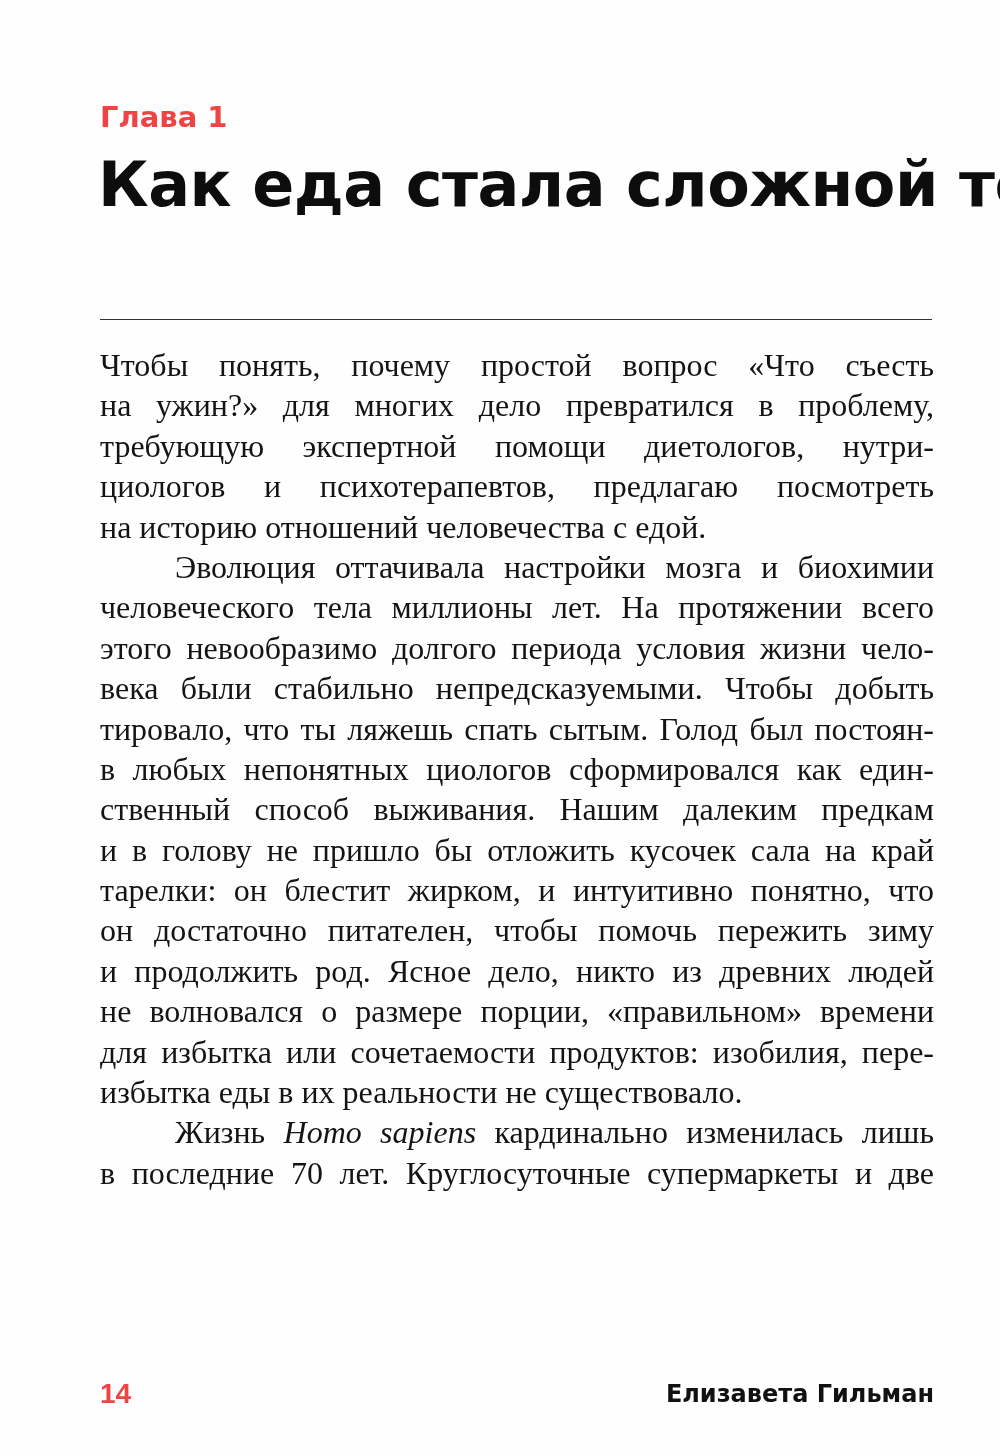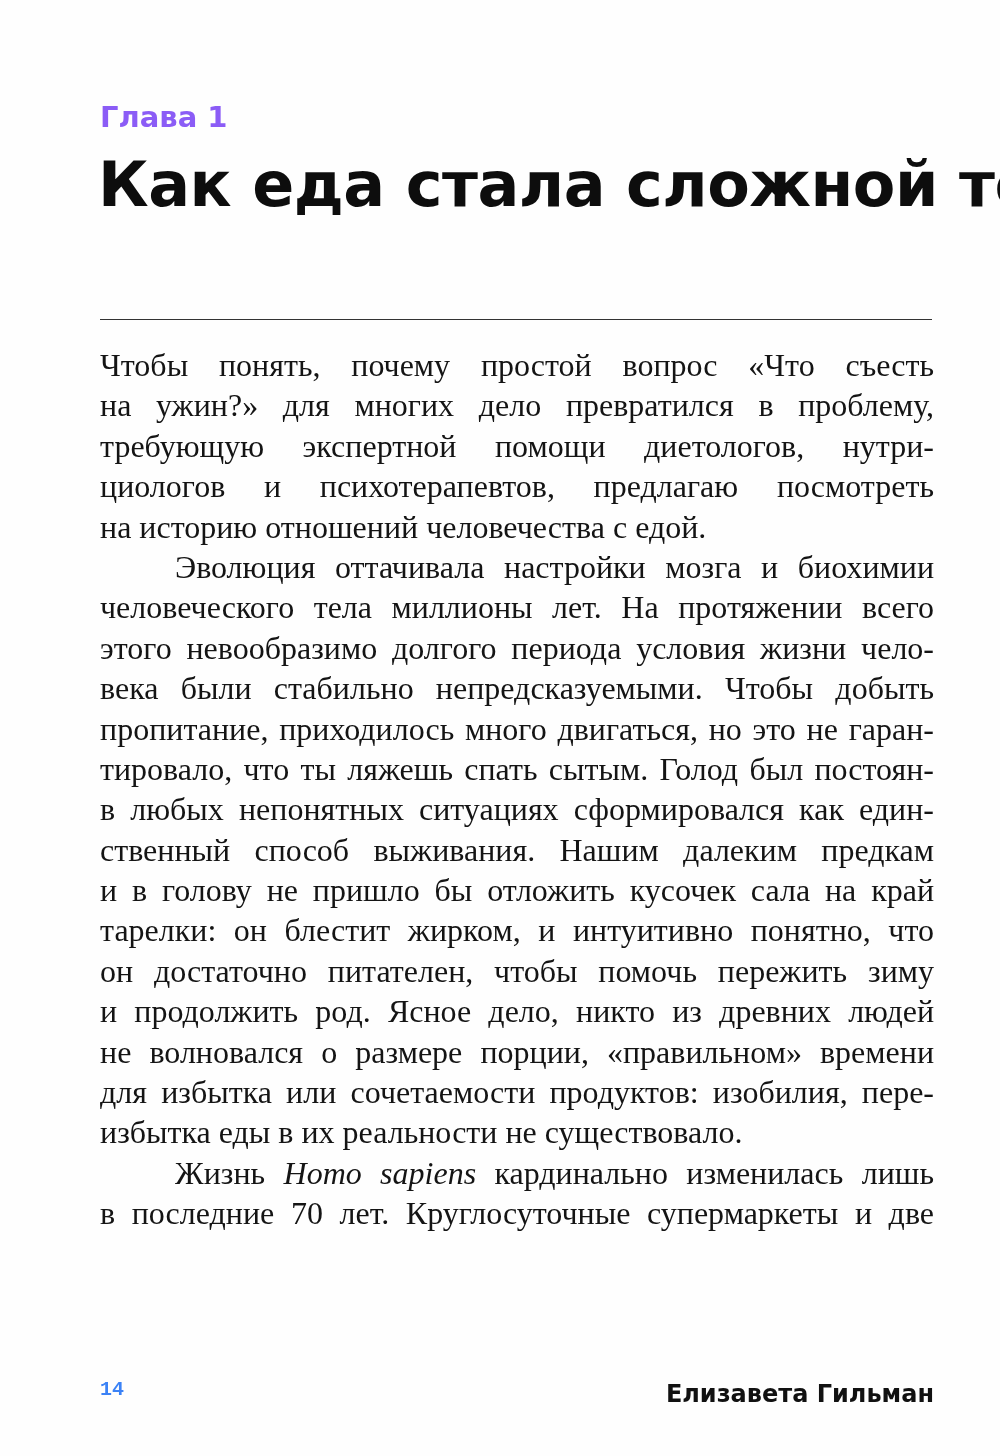--- a/index.html
+++ b/index.html
@@ -22,21 +22,21 @@
       background: #fefefe;
     }
     .chapter-label {
       position: absolute;
       left: 100px;
       top: 100px;
       font-family: "DejaVu Sans", sans-serif;
       font-weight: bold;
       font-size: 29px;
       letter-spacing: 0px;
-      color: #8b5cf6;
+      color: #ef4444;
     }
     .chapter-title {
       position: absolute;
       left: 98px;
       top: 148px;
       font-family: "DejaVu Sans", sans-serif;
       font-weight: bold;
       font-size: 62px;
       letter-spacing: -0.5px;
       color: #0d0d0d;
@@ -73,24 +73,24 @@
     .line.indent {
       padding-left: 75px;
     }
     .line i {
       font-style: italic;
     }
     .footer-page-number {
       position: absolute;
       left: 100px;
       top: 1378px;
-      font-family: Liberation Mono, monospace;
+      font-family: Liberation Sans, sans-serif;
       font-weight: bold;
-      font-size: 20px;
-      color: #3b82f6;
+      font-size: 28px;
+      color: #ef4444;
     }
     .footer-author {
       position: absolute;
       right: 66px;
       top: 1380px;
       font-family: "DejaVu Sans", sans-serif;
       font-weight: bold;
       font-size: 24px;
       color: #111;
       text-align: right;
@@ -111,23 +111,22 @@
     <div class="line">Чтобы понять, почему простой вопрос «Что съесть</div>
     <div class="line">на ужин?» для многих дело превратился в проблему,</div>
     <div class="line">требующую экспертной помощи диетологов, нутри-</div>
     <div class="line">циологов и психотерапевтов, предлагаю посмотреть</div>
     <div class="line last">на историю отношений человечества с едой.</div>
 
     <div class="line indent">Эволюция оттачивала настройки мозга и биохимии</div>
     <div class="line">человеческого тела миллионы лет. На протяжении всего</div>
     <div class="line">этого невообразимо долгого периода условия жизни чело-</div>
     <div class="line">века были стабильно непредсказуемыми. Чтобы добыть</div>
-    <div class="line">пропитание, приходилось много двигаться, но это не гаран-</div>
     <div class="line">тировало, что ты ляжешь спать сытым. Голод был постоян-</div>
-    <div class="line">в любых непонятных ситуациях сформировался как един-</div>
+    <div class="line">в любых непонятных циологов сформировался как един-</div>
     <div class="line">ственный способ выживания. Нашим далеким предкам</div>
     <div class="line">и в голову не пришло бы отложить кусочек сала на край</div>
     <div class="line">тарелки: он блестит жирком, и интуитивно понятно, что</div>
     <div class="line">он достаточно питателен, чтобы помочь пережить зиму</div>
     <div class="line">и продолжить род. Ясное дело, никто из древних людей</div>
     <div class="line">не волновался о размере порции, «правильном» времени</div>
     <div class="line">для избытка или сочетаемости продуктов: изобилия, пере-</div>
     <div class="line last">избытка еды в их реальности не существовало.</div>
 
     <div class="line indent"><span>Жизнь </span><i>Homo sapiens</i><span> кардинально изменилась лишь</span></div>

